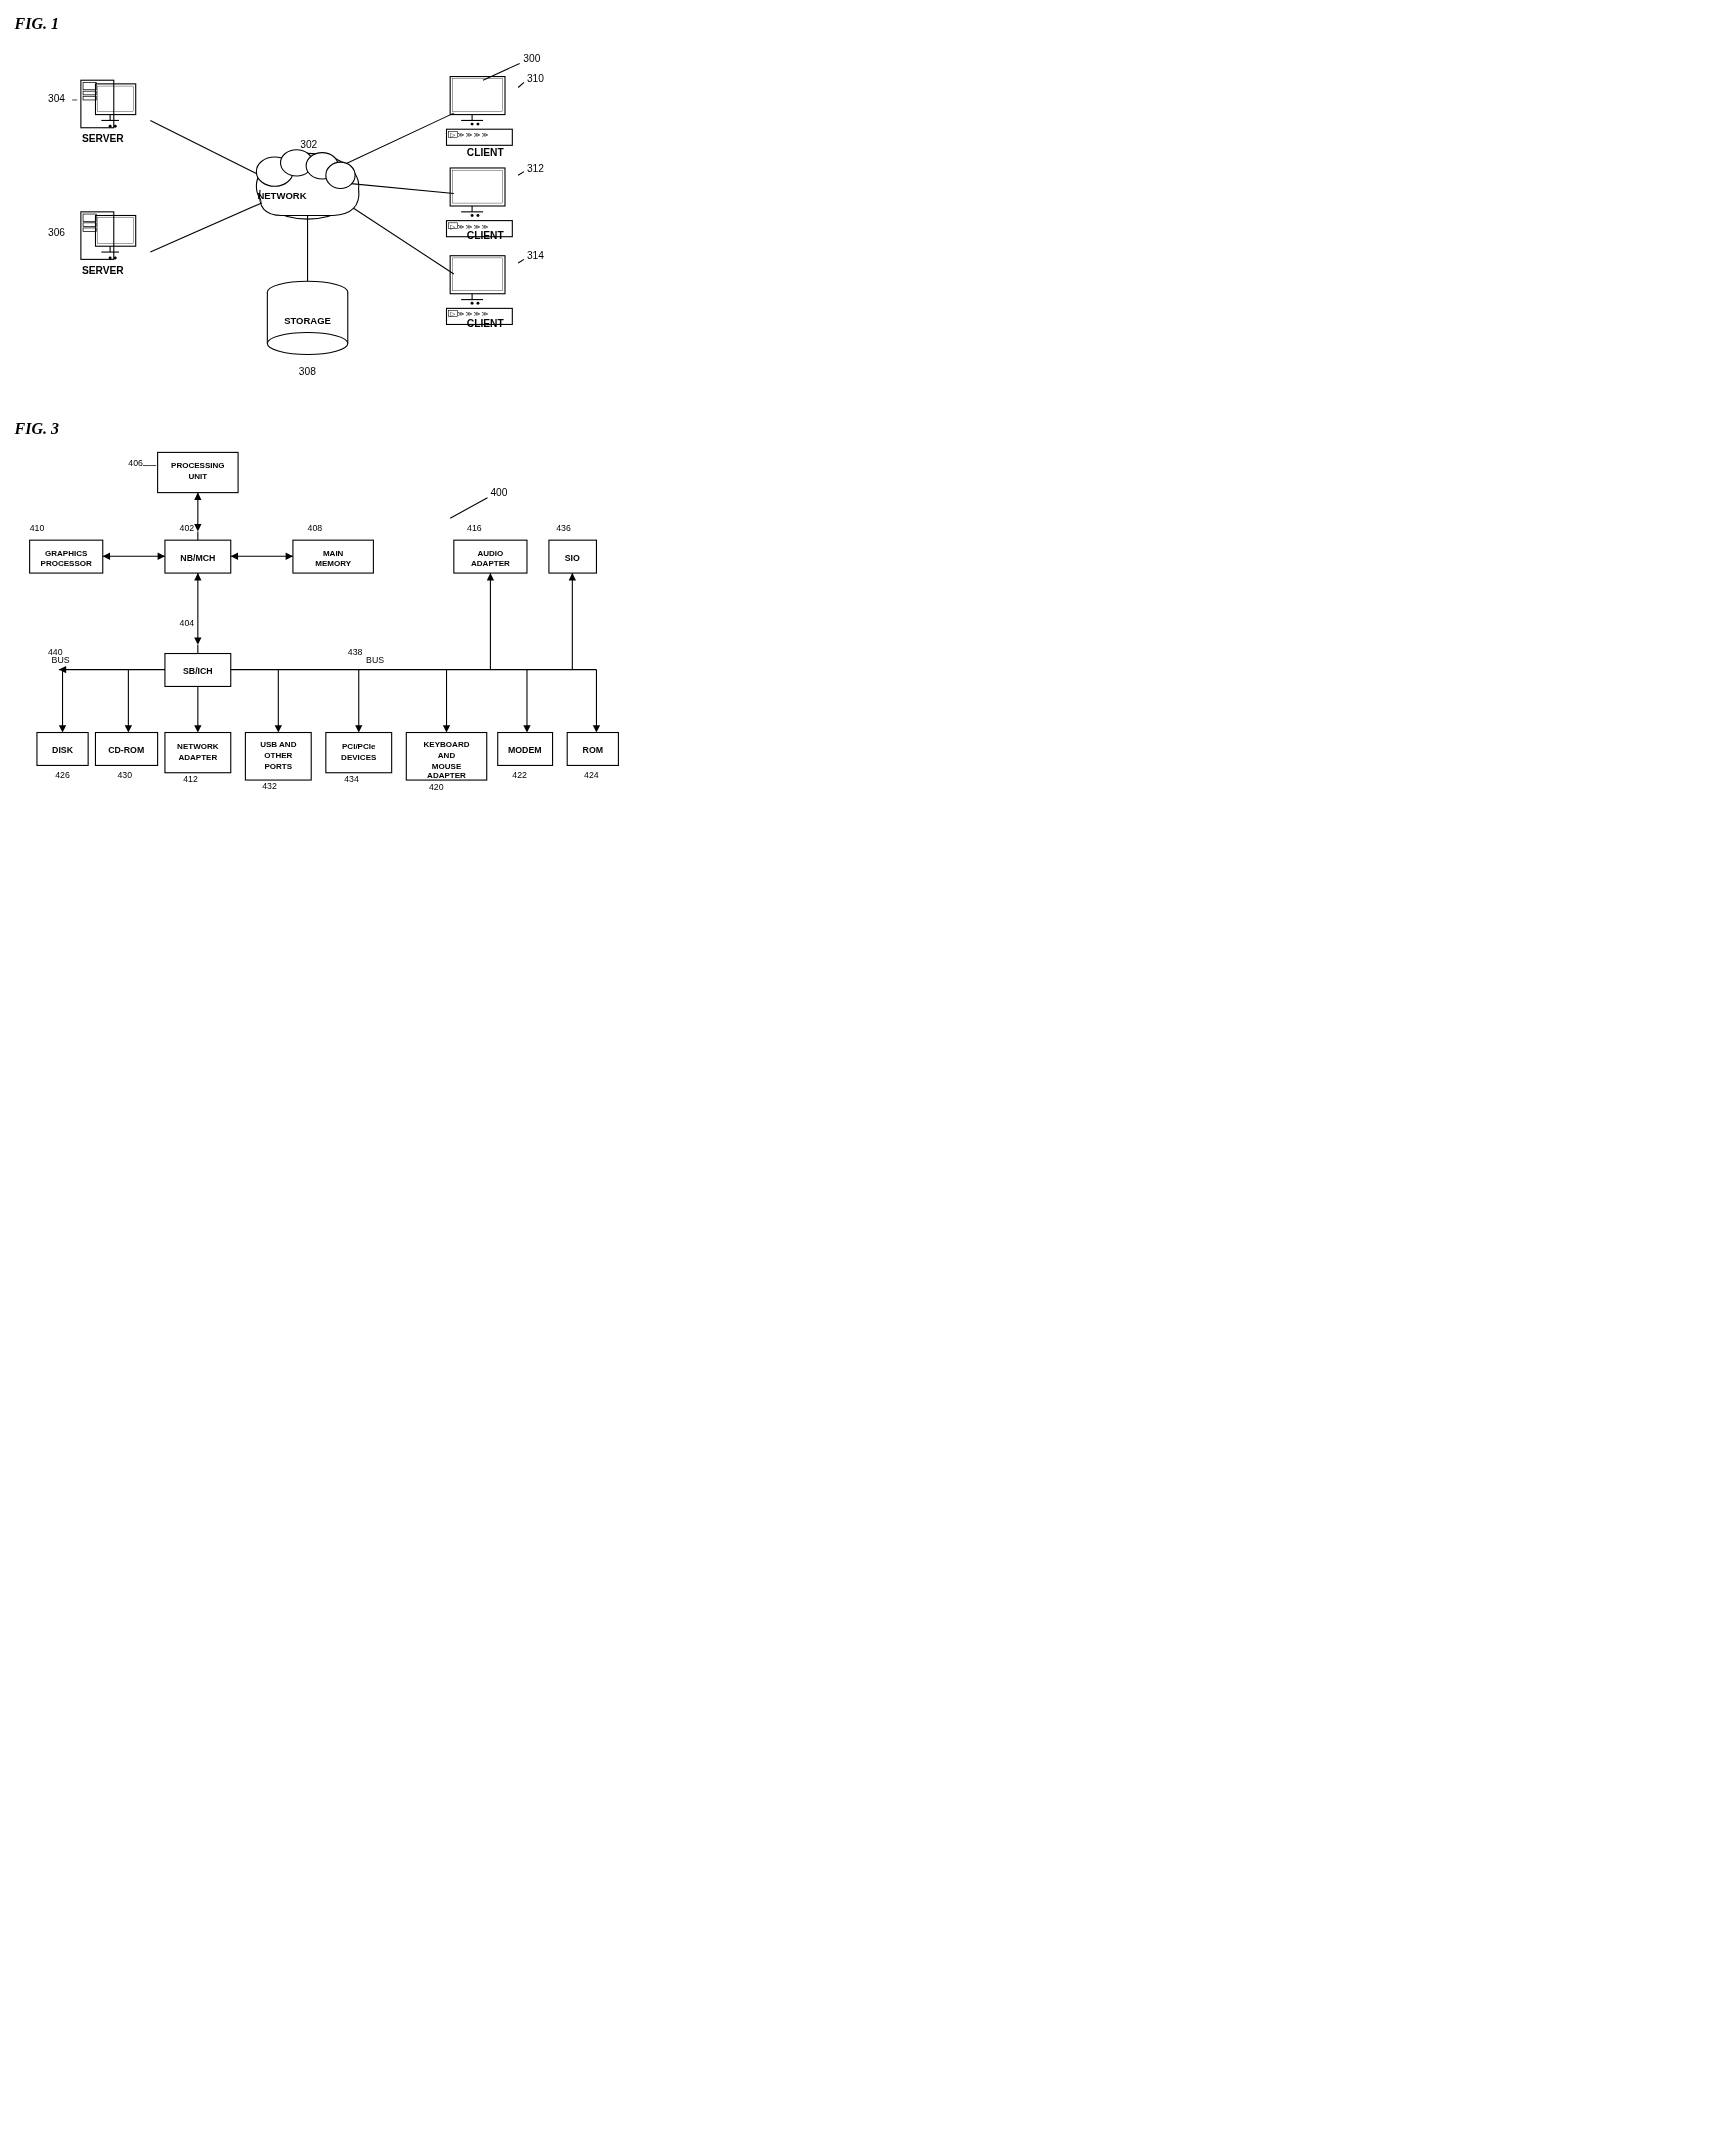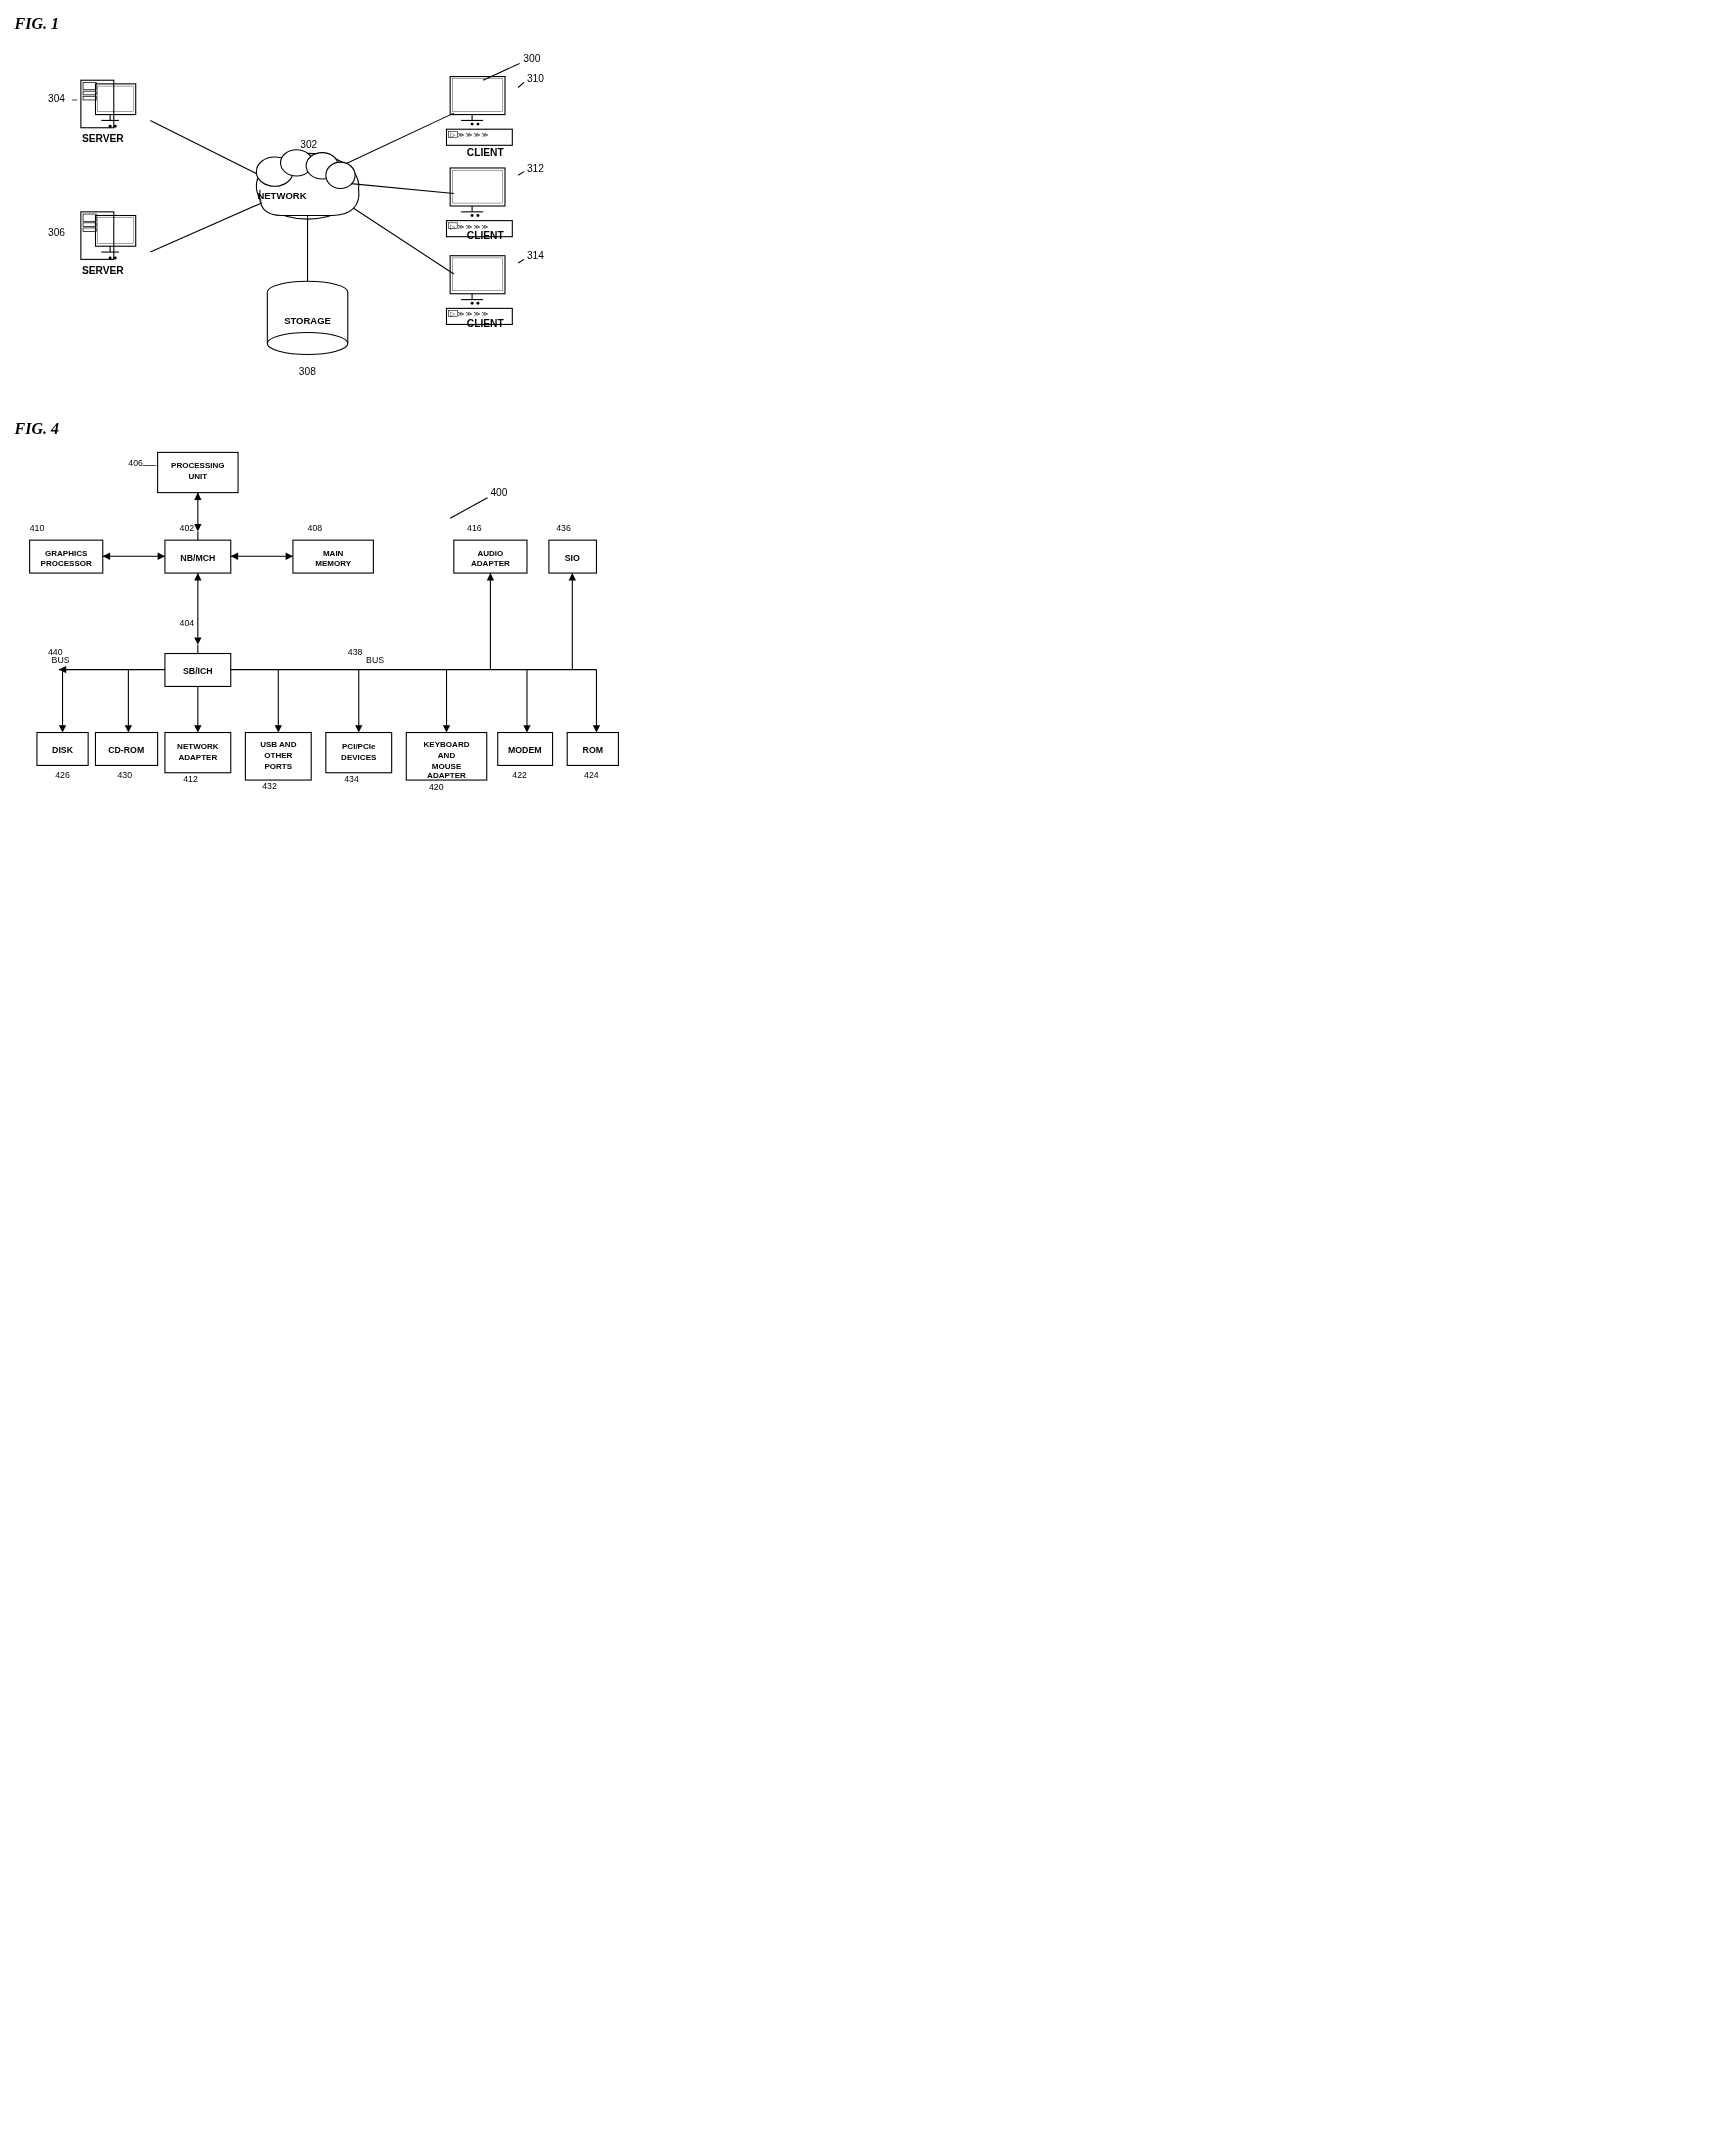--- a/index.html
+++ b/index.html
@@ -194,21 +194,21 @@
       <line x1="696" y1="58" x2="688" y2="65" stroke="#000" stroke-width="1.5"></line>
       <text x="700" y="180" font-size="14" font-family="Arial" fill="#000">312</text>
       <line x1="696" y1="180" x2="688" y2="185" stroke="#000" stroke-width="1.5"></line>
       <text x="700" y="300" font-size="14" font-family="Arial" fill="#000">314</text>
       <line x1="696" y1="300" x2="688" y2="305" stroke="#000" stroke-width="1.5"></line>
     </svg>
   </div>
 </div>
 
 <div class="figure">
-  <div class="fig-title">FIG. 4</div>
+  <div class="fig-title">FIG. 3</div>
   <div class="fig4-container">
 
     <svg class="fig4-svg" viewBox="0 0 860 600" xmlns="http://www.w3.org/2000/svg">
 
       <rect x="195" y="10" width="110" height="55" fill="#fff" stroke="#000" stroke-width="1.5"></rect>
       <text x="250" y="32" font-size="11" font-weight="bold" font-family="Arial" text-anchor="middle">PROCESSING</text>
       <text x="250" y="47" font-size="11" font-weight="bold" font-family="Arial" text-anchor="middle">UNIT</text>
 
       <text x="155" y="28" font-size="12" font-family="Arial">406</text>
       <line x1="193" y1="28" x2="185" y2="28" stroke="#000" stroke-width="1"></line>

